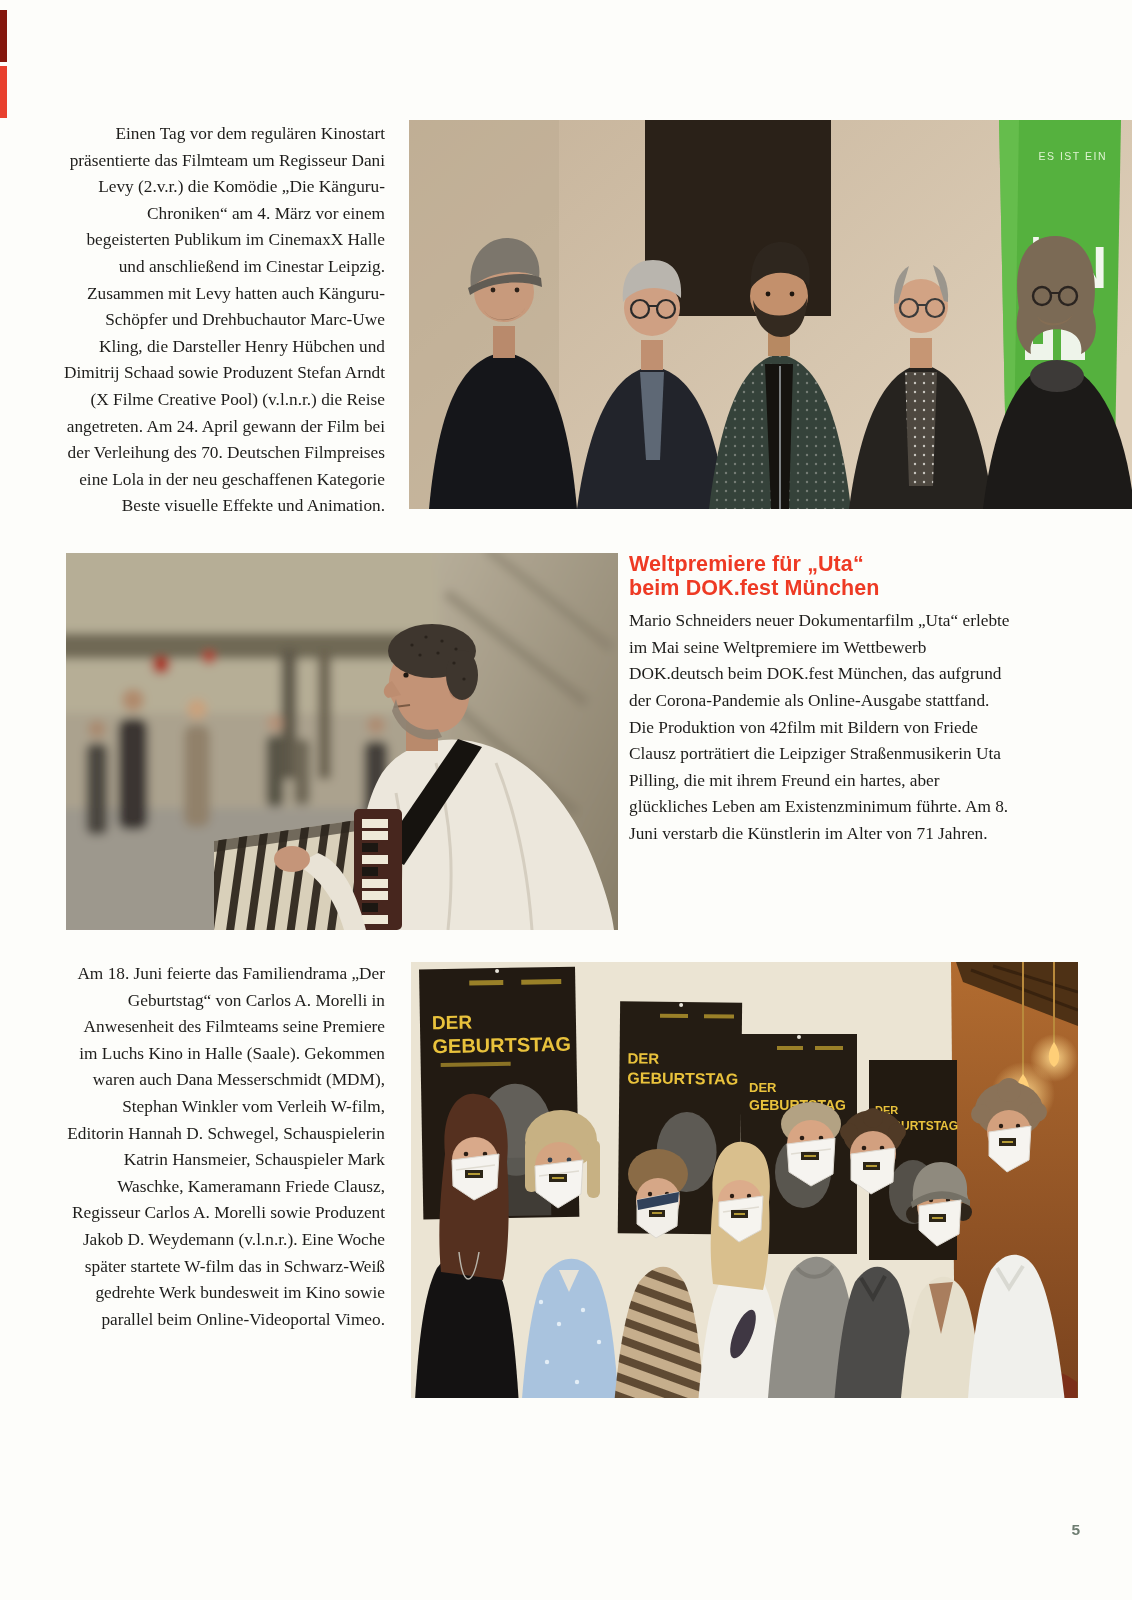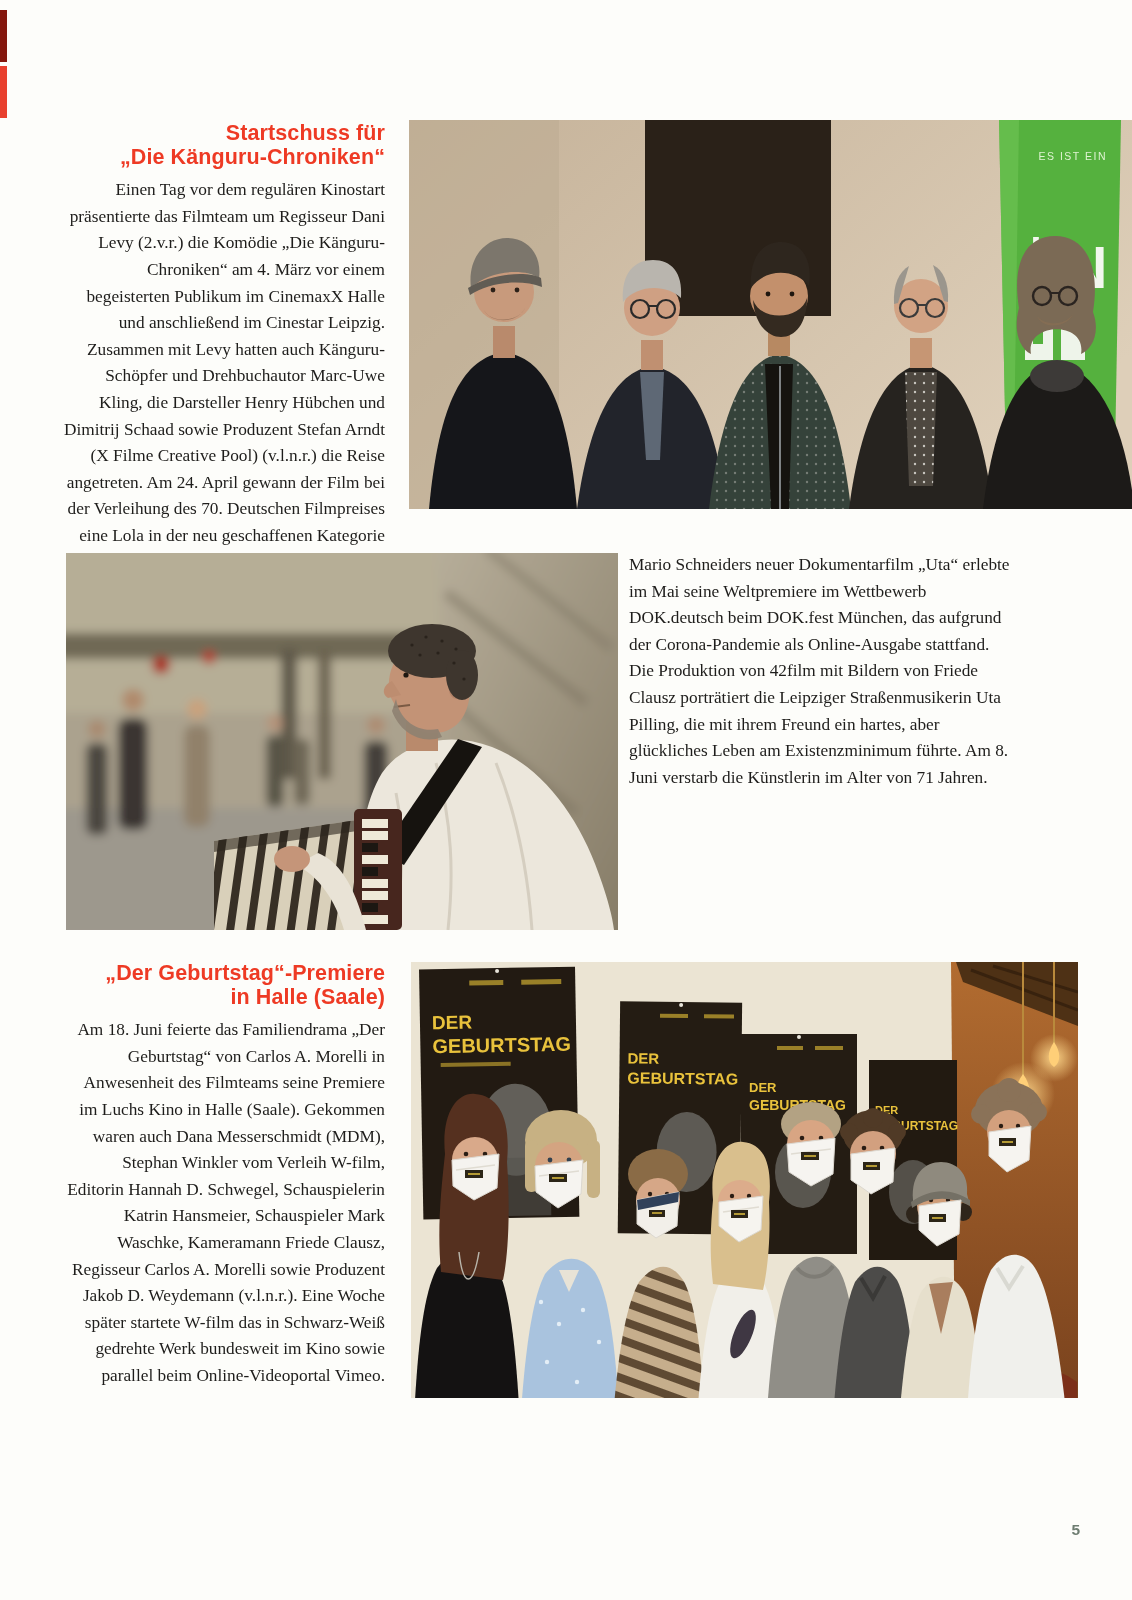--- a/index.html
+++ b/index.html
@@ -46,24 +46,20 @@
 </style>
 </head>
 <body>
 
 <div class="page">
 
   <div class="bleed-mark dark"></div>
   <div class="bleed-mark bright"></div>
 
   <section class="article align-right" id="article-kaenguru">
-    <h2 class="headline">
-      <span>Startschuss für</span><br>
-      <span>„Die Känguru-Chroniken“</span>
-    </h2>
     <p class="body-text">Einen Tag vor dem regulären Kinostart präsentierte das Filmteam um Regisseur Dani Levy (2.v.r.) die Komödie „Die Känguru-Chroniken“ am 4. März vor einem begeisterten Publikum im CinemaxX Halle und anschließend im Cinestar Leipzig. Zusammen mit Levy hatten auch Känguru-Schöpfer und Drehbuchautor Marc-Uwe Kling, die Darsteller Henry Hübchen und Dimitrij Schaad sowie Produzent Stefan Arndt (X Filme Creative Pool) (v.l.n.r.) die Reise angetreten. Am 24. April gewann der Film bei der Verleihung des 70. Deutschen Filmpreises eine Lola in der neu geschaffenen Kategorie Beste visuelle Effekte und Animation.</p>
   </section>
 
   <figure class="photo" id="photo-kaenguru" style="margin:0">
     <svg width="723" height="389" viewBox="0 0 723 389">
       <defs>
         <linearGradient id="wallG" x1="0" y1="0" x2="1" y2="0.6">
           <stop offset="0" stop-color="#c5b299"></stop>
             <stop offset="1" stop-color="#decfb9"></stop>
         </linearGradient>
@@ -228,28 +224,28 @@
             <rect x="296" y="350" width="16" height="9" fill="#1c1712"></rect>
           <rect x="296" y="362" width="26" height="9" fill="#efe9d8"></rect>
         </g>
         <path d="M300,377 C288,330 272,308 252,300 L230,312 C252,322 270,348 278,377 Z" fill="#e9e3d6"></path>
         <ellipse cx="226" cy="306" rx="18" ry="13" fill="#c59579"></ellipse>
       </g>
     </svg>
   </figure>
 
   <section class="article align-left" id="article-uta">
+    <h2 class="headline">
+      <span>Weltpremiere für „Uta“</span><br>
+      <span>beim DOK.fest München</span>
+    </h2>
     <p class="body-text">Mario Schneiders neuer Dokumentarfilm „Uta“ erlebte im Mai seine Weltpremiere im Wettbewerb DOK.deutsch beim DOK.fest München, das aufgrund der Corona-Pandemie als Online-Ausgabe stattfand. Die Produktion von 42film mit Bildern von Friede Clausz porträtiert die Leipziger Straßenmusikerin Uta Pilling, die mit ihrem Freund ein hartes, aber glückliches Leben am Existenzminimum führte. Am 8. Juni verstarb die Künstlerin im Alter von 71 Jahren.</p>
   </section>
 
   <section class="article align-right" id="article-geburtstag">
-    <h2 class="headline">
-      <span>„Der Geburtstag“-Premiere</span><br>
-      <span>in Halle (Saale)</span>
-    </h2>
     <p class="body-text">Am 18. Juni feierte das Familiendrama „Der Geburtstag“ von Carlos A. Morelli in Anwesenheit des Filmteams seine Premiere im Luchs Kino in Halle (Saale). Gekommen waren auch Dana Messerschmidt (MDM), Stephan Winkler vom Verleih W-film, Editorin Hannah D. Schwegel, Schauspielerin Katrin Hansmeier, Schauspieler Mark Waschke, Kameramann Friede Clausz, Regisseur Carlos A. Morelli sowie Produzent Jakob D. Weydemann (v.l.n.r.). Eine Woche später startete W-film das in Schwarz-Weiß gedrehte Werk bundesweit im Kino sowie parallel beim Online-Videoportal Vimeo.</p>
   </section>
 
   <figure class="photo" id="photo-geburtstag" style="margin:0">
     <svg width="667" height="528" viewBox="0 0 667 528">
       <defs>
         <linearGradient id="warmG" x1="0" y1="0" x2="0" y2="1">
           <stop offset="0" stop-color="#b26c30"></stop>
             <stop offset="1" stop-color="#6e3a1a"></stop>
         </linearGradient>

